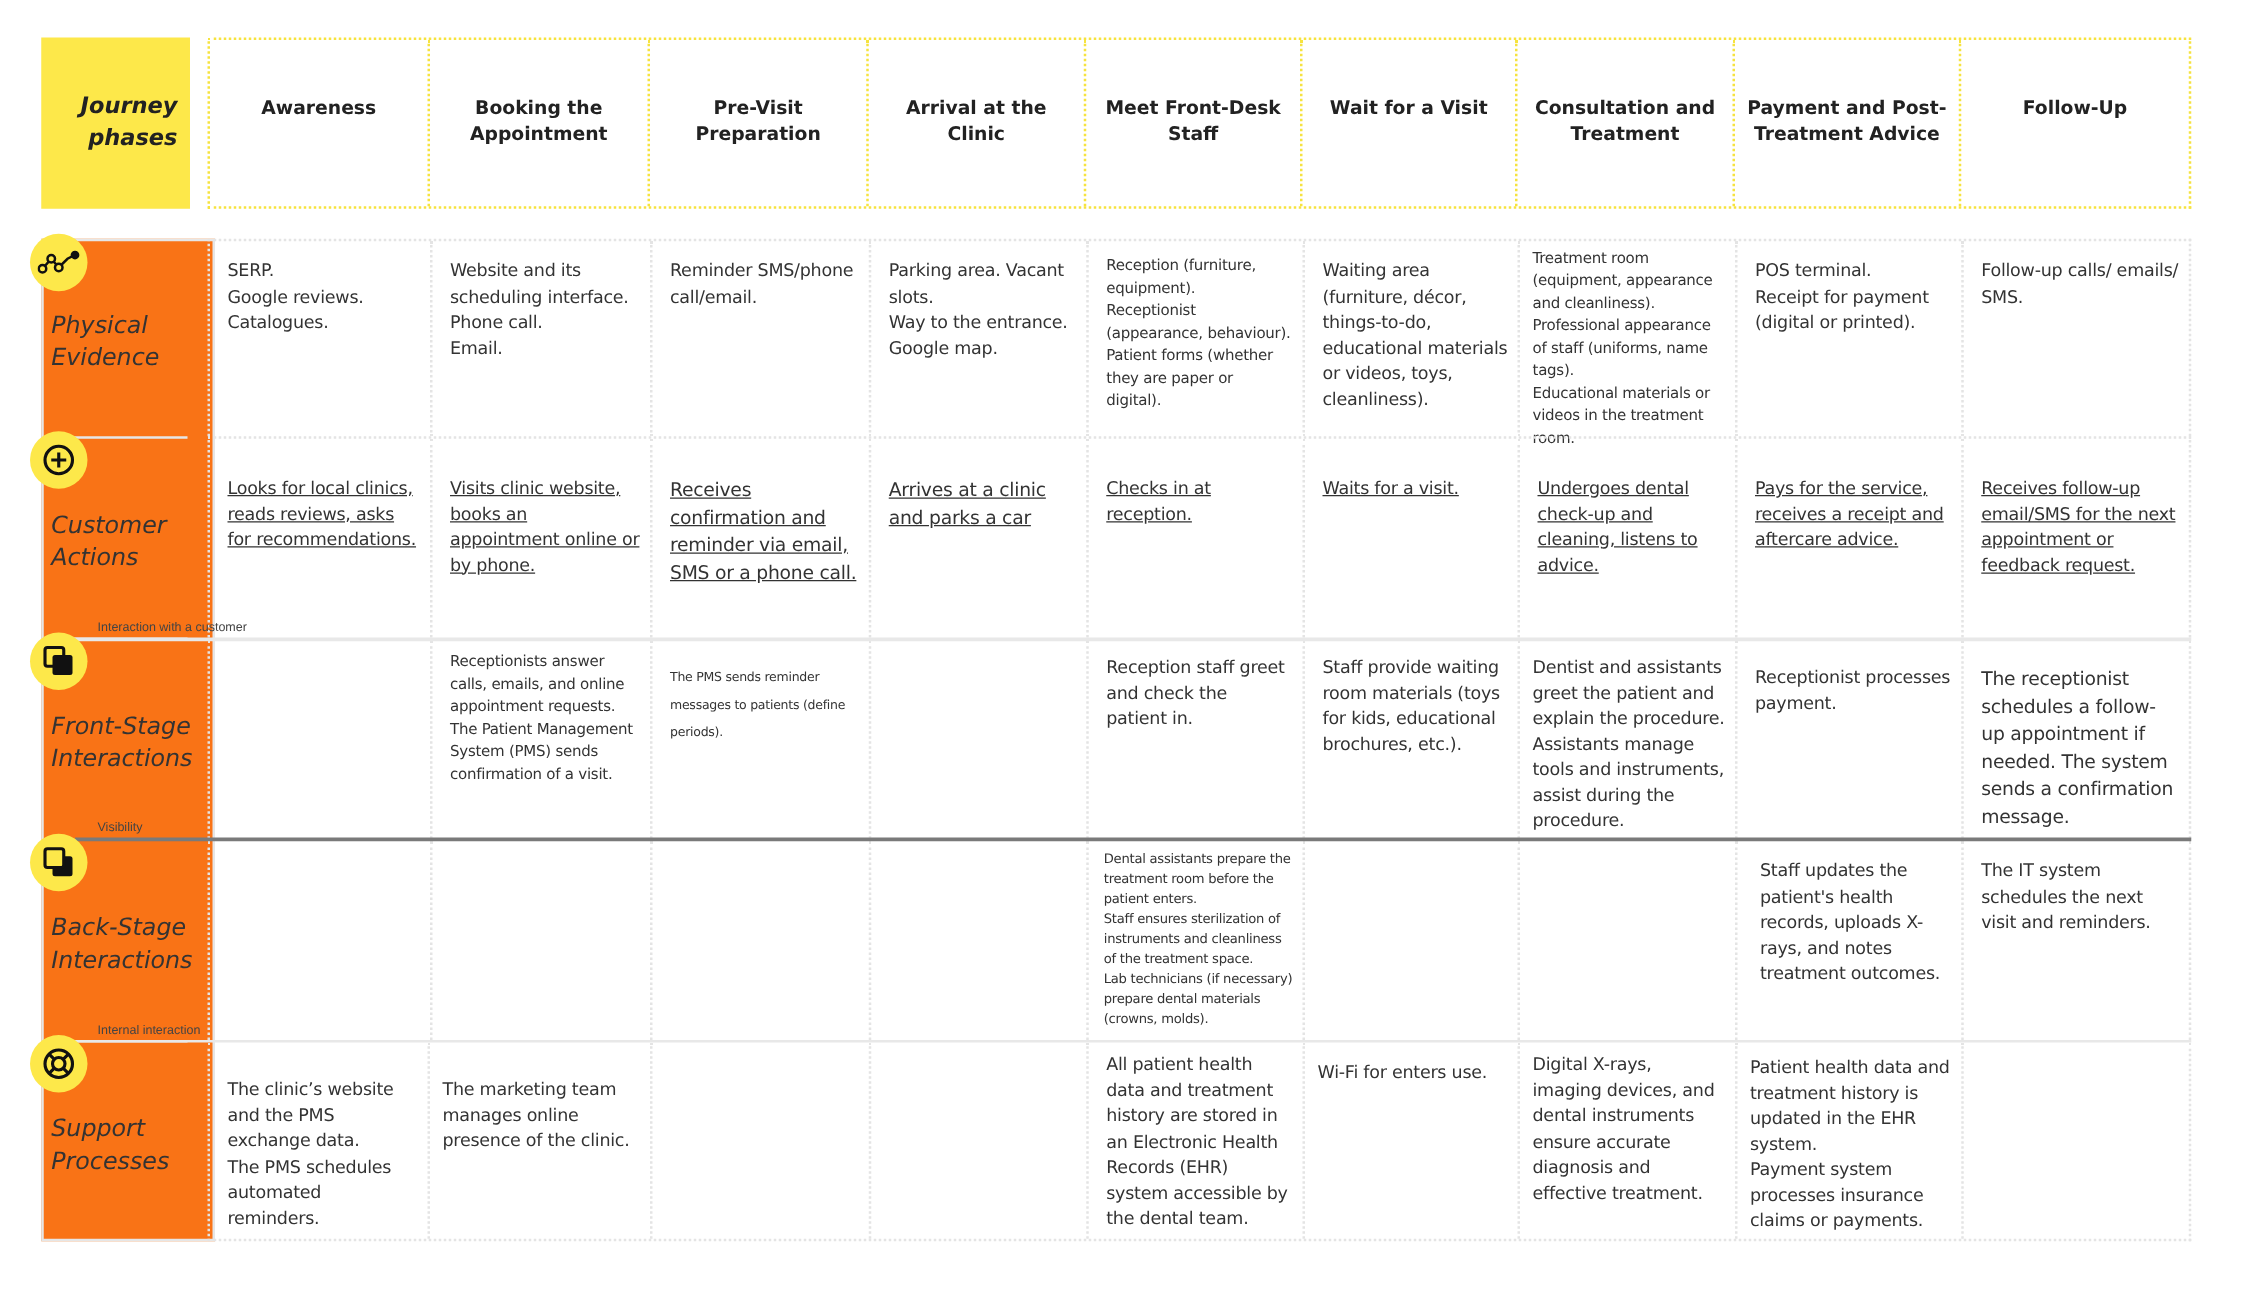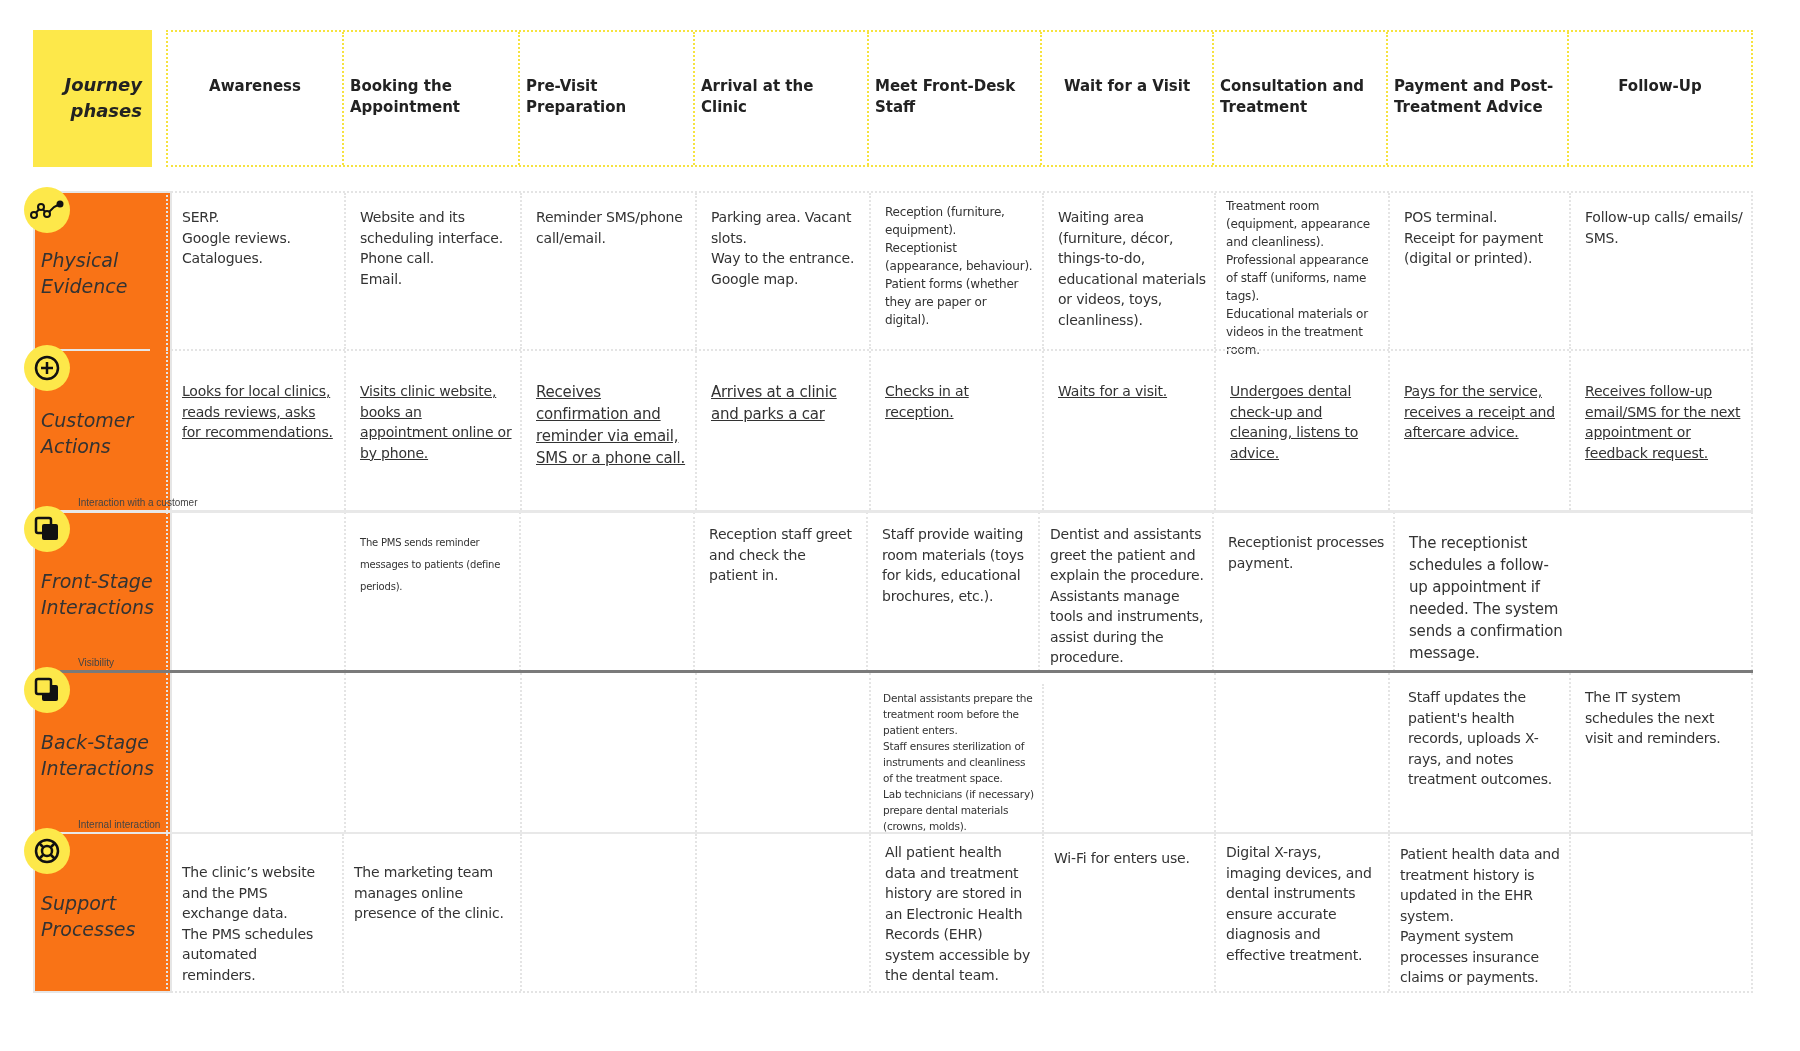--- a/index.html
+++ b/index.html
@@ -8,39 +8,39 @@
 
   .phase-label { position: absolute; left: 33px; top: 30px; width: 119px; height: 137px;
                  background: #fde84a; box-sizing: border-box; padding: 42px 10px 0 12px;
                  font-family: "DejaVu Sans", sans-serif; font-style: italic; font-weight: bold;
                  font-size: 18px; line-height: 26px; color: #222; text-align: right; }
 
   .header { position: absolute; left: 166px; top: 30px; width: 1587px; height: 137px;
             border: 2px dotted #f6e33f; box-sizing: border-box; display: flex; }
   .header .hcell { border-right: 2px dotted #f6e33f; box-sizing: border-box;
                    display: flex; justify-content: center; padding: 44px 6px 0 6px;
-                   font-weight: bold; font-size: 15px; line-height: 21px; color: #222;
+                   text-align: center; font-weight: bold; font-size: 15px; line-height: 21px; color: #222;
                    font-family: "DejaVu Sans", sans-serif; }
   .header .hcell:last-child { border-right: none; }
 
   .lane-label { position: absolute; left: 33px; width: 139px; box-sizing: border-box;
                 border-left: 2px solid #e6e6e6; border-right: 2px solid #e6e6e6; background: #f97316; }
   .lane-label .name { position: absolute; left: 6px; font-style: italic; font-size: 19px; line-height: 26px;
                       color: #333; font-family: "DejaVu Sans", sans-serif; }
   .badge { position: absolute; left: 24px; width: 46px; height: 46px; border-radius: 50%;
            background: #fde84a; display: flex; align-items: center; justify-content: center; z-index: 3; }
 
   .lane { position: absolute; left: 166px; width: 1587px; display: flex; box-sizing: border-box;
           border-left: 2px dotted #e4e4e4; border-right: 2px dotted #e4e4e4; }
   .lane .cell { box-sizing: border-box; border-right: 2px dotted #e4e4e4; padding: 14px 8px 0 14px;
                 font-size: 14px; line-height: 20.5px; color: #333; white-space: pre-line;
                 font-family: "DejaVu Sans", sans-serif; letter-spacing: -0.2px; }
   .lane .cell:last-child { border-right: none; }
   .lane .cell.small { font-size: 12px; line-height: 18px; padding-top: 10px; }
-  .lane .cell.tiny { font-size: 10.5px; line-height: 16px; padding-top: 10px; margin-top: 11px; }
+  .lane .cell.tiny { font-size: 10.5px; line-height: 16px; padding-top: 10px; }
 
   .hline { position: absolute; height: 0; }
   .line-label { position: absolute; font-size: 10px; color: #444; font-family: Liberation Sans, sans-serif; }
 </style>
 </head>
 <body>
 
 <div class="phase-label">
   <span>Journey phases</span>
 </div>
@@ -155,20 +155,22 @@
   <div class="cell" style="width:174px;padding-top:30px">Undergoes dental check-up and cleaning, listens to advice.</div>
   <div class="cell" style="width:181px;padding-top:30px">Pays for the service, receives a receipt and aftercare advice.</div>
   <div class="cell" style="width:180px;padding-top:30px">Receives follow-up email/SMS for the next appointment or feedback request.</div>
 </div>
 
 <div class="hline" style="left:35px;top:510px;width:1718px;border-top:3px solid #e8e8e8;z-index:2"></div>
 <div class="line-label" style="left:78px;top:497px">Interaction with a customer</div>
 
 <div class="lane" style="top:512px;height:159px;">
   <div class="cell" style="width:178px"></div>
+  <div class="cell small" style="width:176px;font-size:12px;line-height:18px;padding-top:8px">Receptionists answer calls, emails, and online appointment requests.
+The Patient Management System (PMS) sends confirmation of a visit.</div>
   <div class="cell" style="width:175px;font-size:10px;line-height:22px;padding-top:20px">The PMS sends reminder messages to patients (define periods).</div>
   <div class="cell" style="width:174px"></div>
   <div class="cell" style="width:173px;padding-top:12px">Reception staff greet and check the patient in.</div>
   <div class="cell" style="width:172px;padding-top:12px">Staff provide waiting room materials (toys for kids, educational brochures, etc.).</div>
   <div class="cell" style="width:174px;padding-top:12px;padding-left:10px">Dentist and assistants greet the patient and explain the procedure.
 Assistants manage tools and instruments, assist during the procedure.</div>
   <div class="cell" style="width:181px;padding-top:20px">Receptionist processes payment.</div>
   <div class="cell" style="width:180px;font-size:15px;line-height:22px;padding-top:20px">The receptionist schedules a follow-up appointment if needed. The system sends a confirmation message.</div>
 </div>
 

